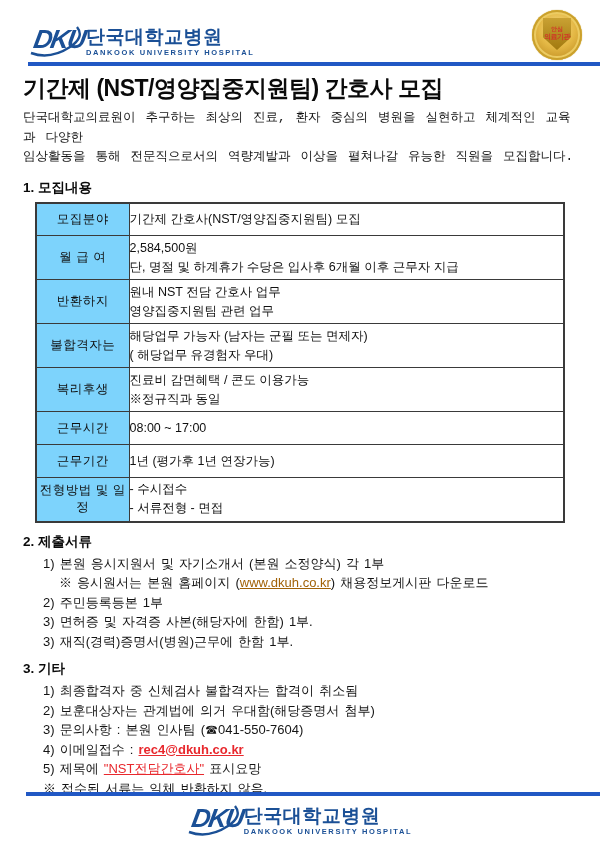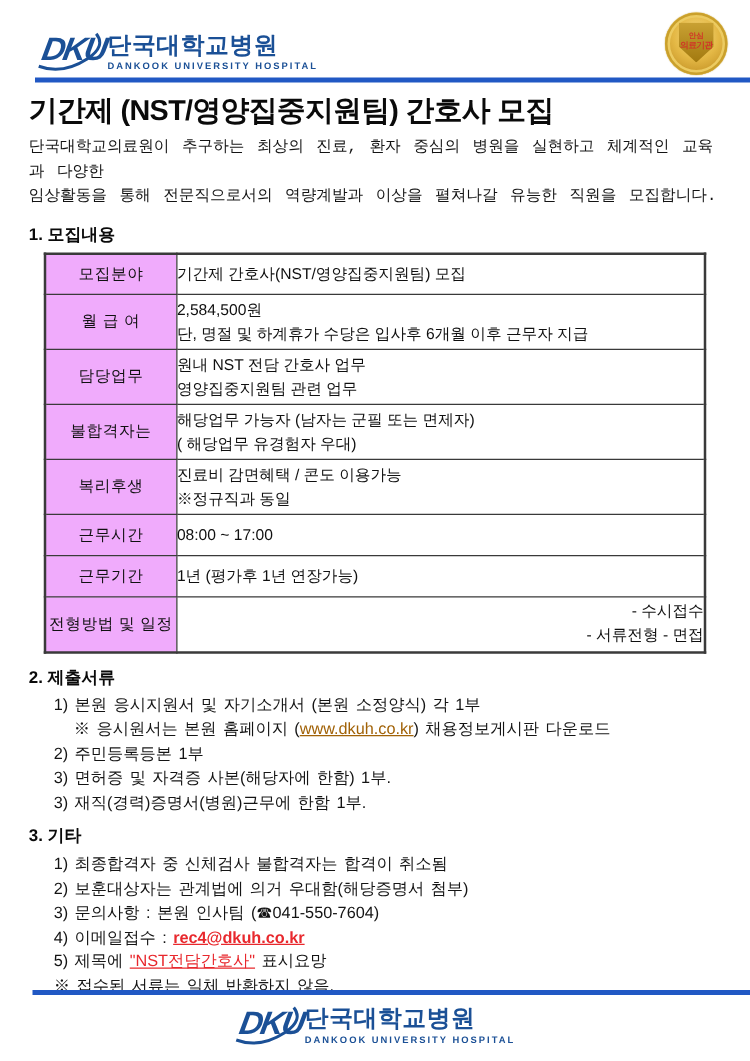--- a/index.html
+++ b/index.html
@@ -45,25 +45,25 @@
   .intro { margin-top:5px; font-size:12.5px; line-height:19.5px; word-spacing:2.5px; color:#141414;font-family:Liberation Mono, monospace; }
   .sec-heading { font-size:13.5px; font-weight:bold; color:#0a0a0a; }
   .sec1-heading { margin-top:11px; }
 
   
   table.recruit {
     margin:5px 0 0 12px; width:530px; border-collapse:collapse;
     border:2px solid #3a3a3a;
   }
   table.recruit td { border:1px solid #3a3a3a; font-size:12.5px; vertical-align:middle; }
-  td.lbl { width:105px; background:#f0abfc; text-align:center; color:#101010; letter-spacing:0.5px; }
+  td.lbl { width:93px; background:#7dd3fc; text-align:center; color:#101010; letter-spacing:0.5px; }
   td.val { line-height:19px; color:#101010; }
   tr.h1 td { height:33px; }
   tr.h2 td { height:44px; }
-  td.val-left { text-align:right; line-height:19px; }
+  td.val-left { text-align:left; line-height:19px; }
 
   
   .sec2 { margin-top:10px; }
   .sec3 { margin-top:9px; }
   .list { margin-top:3px; }
   .li { padding-left:20px; font-size:13px; line-height:19.5px; color:#141414; word-spacing:1.5px; }
   .li.sub { padding-left:36px; }
   .link { color:#a16207; text-decoration:underline; }
   .email { color:#e8282d; font-weight:bold; text-decoration:underline; }
   .hl-red { color:#e8282d; text-decoration:underline; }
@@ -119,21 +119,21 @@
         </td>
       </tr>
       <tr class="h2">
         <td class="lbl">월 급 여</td>
         <td class="val">
           <div>2,584,500원</div>
           <div>단, 명절 및 하계휴가 수당은 입사후 6개월 이후 근무자 지급</div>
         </td>
       </tr>
       <tr class="h2">
-        <td class="lbl">담당업무</td>
+        <td class="lbl">반환하지</td>
         <td class="val">
           <div>원내 NST 전담 간호사 업무</div>
           <div>영양집중지원팀 관련 업무</div>
         </td>
       </tr>
       <tr class="h2">
         <td class="lbl">불합격자는</td>
         <td class="val">
           <div>해당업무 가능자 (남자는 군필 또는 면제자)</div>
           <div>( 해당업무 유경험자 우대)</div>

